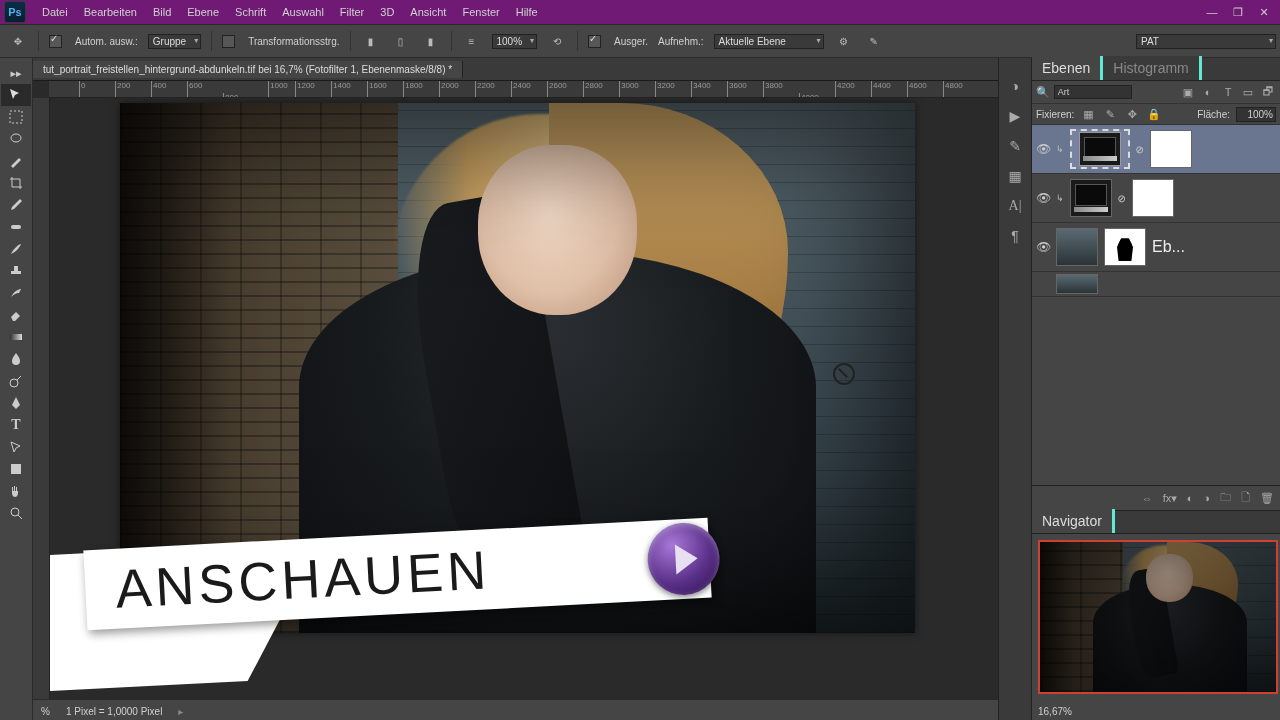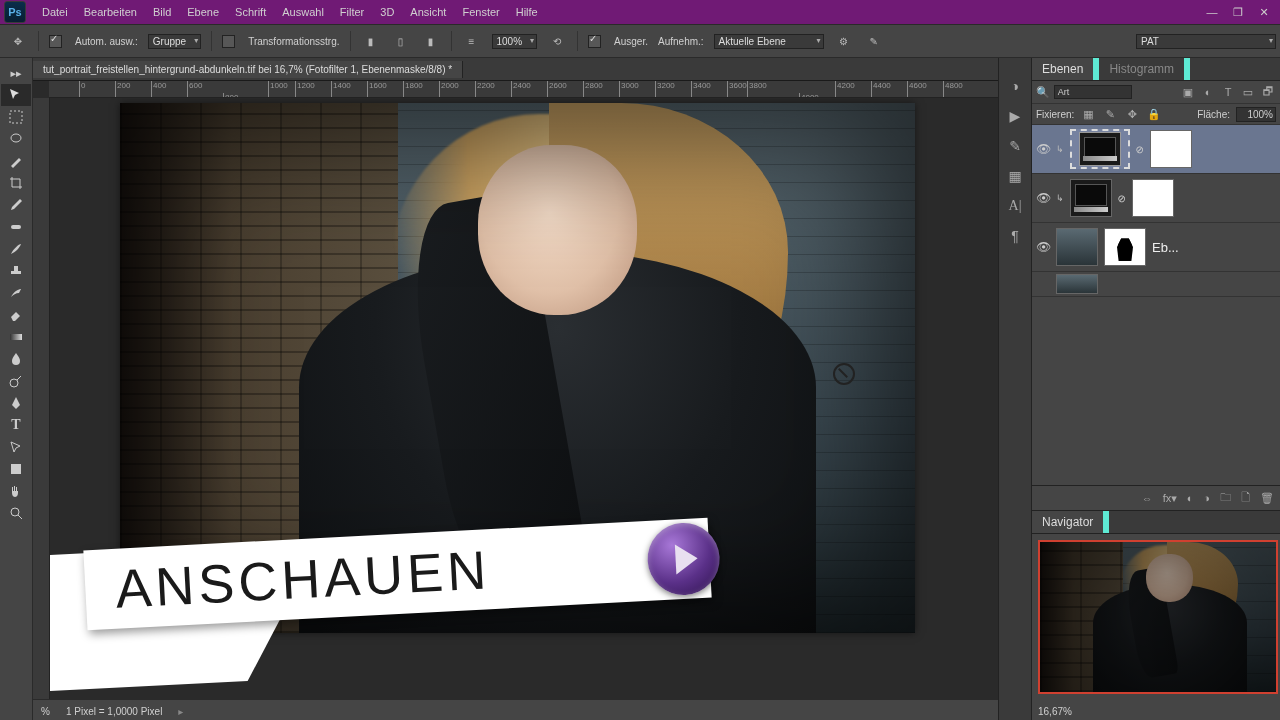--- a/index.html
+++ b/index.html
@@ -44,21 +44,21 @@
 .banner{position:absolute;left:45px;bottom:55px;width:595px;height:80px;background:#fff;transform:rotate(-3deg);box-shadow:2px 4px 10px rgba(0,0,0,.4);display:flex;align-items:center;padding-left:30px}
 .banner-txt{font-size:54px;font-weight:100;letter-spacing:4px;color:#1a1a1a;font-family:"Segoe UI Light","Helvetica Neue",sans-serif}
 .play{position:absolute;right:-10px;top:4px;width:72px;height:72px;border-radius:50%;background:radial-gradient(circle at 35% 30%,#a878d8,#5a3088 55%,#2a1048);box-shadow:0 2px 6px rgba(0,0,0,.5),inset 0 2px 6px rgba(255,255,255,.35);display:flex;align-items:center;justify-content:center}
 .play:before{content:"";border-left:22px solid #e8e0f0;border-top:15px solid transparent;border-bottom:15px solid transparent;margin-left:6px}
 .wedge{position:absolute;left:-60px;bottom:-20px;width:300px;height:140px;background:#fff;transform:skewX(-30deg) rotate(-3deg)}
 .statusbar{height:22px;background:#454545;border-top:1px solid #2a2a2a;display:flex;align-items:center;padding:0 8px;font-size:10px;gap:16px}
 .iconcol{width:32px;background:#3a3a3a;border-left:1px solid #222;display:flex;flex-direction:column;align-items:center;padding-top:20px;gap:14px}
 .iconcol .ic{color:#aaa;font-size:14px}
 .panels{width:248px;background:#454545;border-left:1px solid #222;display:flex;flex-direction:column}
 .panel-tabs{height:22px;background:#3a3a3a;display:flex;align-items:flex-end;border-bottom:1px solid #222}
-.ptab{padding:4px 10px;font-size:12px;background:#454545;border-right:6px solid #5eead4;color:#ddd}
+.ptab{padding:4px 10px;font-size:14px;background:#454545;border-right:3px solid #5eead4;color:#ddd}
 .ptab.off{background:#3a3a3a;color:#888}
 .panel-tools{height:22px;display:flex;align-items:center;padding:0 4px;gap:4px;border-bottom:1px solid #333}
 .search{flex:0 0 70px;background:#333;border:1px solid #222;font-size:9px;padding:1px 3px;color:#ccc}
 .pticon{color:#aaa;font-size:11px;width:16px;text-align:center}
 .blend-row{height:22px;display:flex;align-items:center;padding:0 4px;gap:4px;font-size:10px;border-bottom:1px solid #333}
 .blend-row .optsel{flex:1}
 .pct{width:34px;background:#333;border:1px solid #222;text-align:right;padding:1px 2px}
 .lock-row{height:20px;display:flex;align-items:center;padding:0 4px;gap:6px;font-size:10px;border-bottom:1px solid #333}
 .layers{flex:1;overflow:auto;background:#454545}
 .layer{display:flex;align-items:center;height:48px;border-bottom:1px solid #333;padding:0 4px;gap:6px}
@@ -68,21 +68,21 @@
 .thumb{width:40px;height:36px;background:#222;border:1px solid #666;display:flex;align-items:center;justify-content:center;position:relative}
 .thumb.linked{width:56px;border:2px dashed #ddd;background:#7682a0}
 .thumb.adj{background:#1a1a1a}
 .thumb.adj:after{content:"";width:34px;height:5px;background:linear-gradient(90deg,#888,#ccc);position:absolute;bottom:4px}
 .thumb.adj:before{content:"";position:absolute;top:4px;width:30px;height:20px;background:#0a0a0a;border:1px solid #555}
 .thumb.mask{background:#fff}
 .thumb.photo-thumb{background:linear-gradient(180deg,#5a6a72,#2a3438)}
 .thumb.sil{background:#fff}
 .thumb.sil:after{content:"";position:absolute;inset:4px;background:radial-gradient(ellipse at 50% 30%,#000 35%,transparent 36%),linear-gradient(#000,#000);clip-path:polygon(30% 100%,25% 50%,38% 20%,62% 20%,75% 50%,70% 100%)}
 .link{color:#ccc;font-size:10px}
-.lname{font-size:13px;color:#eee}
+.lname{font-size:16px;color:#eee}
 .layer-foot{height:24px;border-top:1px solid #222;display:flex;align-items:center;justify-content:flex-end;padding:0 6px;gap:10px;color:#aaa;font-size:11px}
 .nav{border-top:1px solid #222}
 .nav-body{padding:6px}
 .nav-thumb{width:236px;height:150px;border:2px solid #d04030;position:relative;overflow:hidden}
 .nav-photo{position:absolute;inset:0}
 .nav-foot{height:22px;display:flex;align-items:center;padding:0 6px;font-size:10px}
 .tick{position:absolute;top:0;height:100%;border-left:1px solid #888;font-size:8px;color:#999;padding-left:1px}
 .farright{position:absolute;right:4px;display:flex;align-items:center;gap:4px}
 </style>
 </head>
@@ -264,21 +264,21 @@
         <div class="tick" style="left: 354px;">1800</div>
         <div class="tick" style="left: 390px;">2000</div>
         <div class="tick" style="left: 426px;">2200</div>
         <div class="tick" style="left: 462px;">2400</div>
         <div class="tick" style="left: 498px;">2600</div>
         <div class="tick" style="left: 534px;">2800</div>
         <div class="tick" style="left: 570px;">3000</div>
         <div class="tick" style="left: 606px;">3200</div>
         <div class="tick" style="left: 642px;">3400</div>
         <div class="tick" style="left: 678px;">3600</div>
-        <div class="tick" style="left: 698px;">3800</div>
+        <div class="tick" style="left: 714px;">3800</div>
         <div class="tick" style="left: 750px; margin-top: 12px;">4000</div>
         <div class="tick" style="left: 786px;">4200</div>
         <div class="tick" style="left: 822px;">4400</div>
         <div class="tick" style="left: 858px;">4600</div>
         <div class="tick" style="left: 894px;">4800</div>
       </div>
     <div class="canvas-wrap">
       <div class="ruler-v"></div>
       <div class="canvas-bg">
         <div class="canvas">

